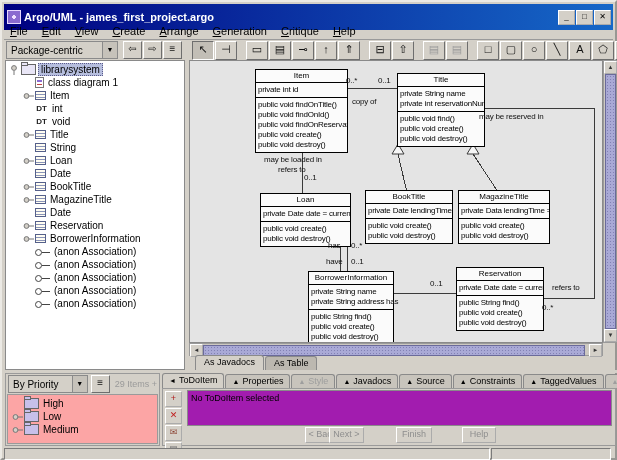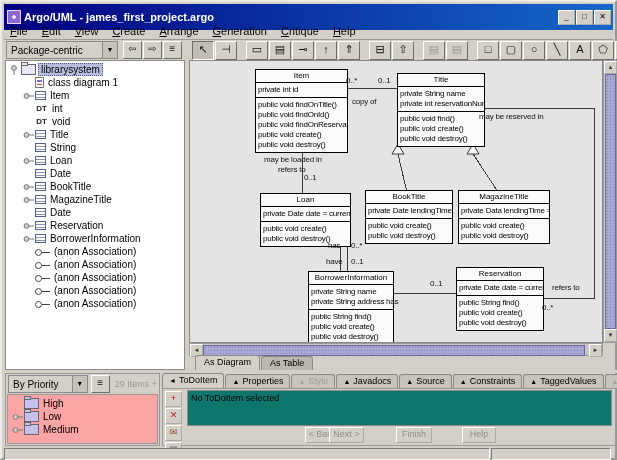--- a/index.html
+++ b/index.html
@@ -83,21 +83,21 @@
   .dtabs{position:absolute;left:0;top:0;height:15px;display:flex;align-items:flex-end;width:100%;}
   .ptab{height:13px;line-height:13px;font-size:9px;padding:0 6px;border:1px solid #8a8a8a;border-bottom:none;
     border-radius:3px 3px 0 0;background:#c8c4bc;margin-right:1px;white-space:nowrap;}
   .ptab.active{background:#d4d0c8;height:14px;}
   .ptab.disabled{color:#9e9e9e;}
   .ptab .pre{font-size:7px;margin-right:3px;}
   .dbody{position:absolute;left:0;top:15px;right:0;bottom:0;border:1px solid #9a9a9a;background:#d4d0c8;}
   .todo-strip{position:absolute;left:2px;top:2px;width:18px;bottom:2px;}
   .sicon{width:15px;height:14px;margin-bottom:1px;background:#d4d0c8;border:1px outset #fff;
     font-size:9px;line-height:13px;text-align:center;}
-  .msgbox{position:absolute;left:24px;top:1px;right:3px;height:36px;background:#0f766e;border:1px solid #8a8a8a;
+  .msgbox{position:absolute;left:24px;top:1px;right:3px;height:36px;background:#a21caf;border:1px solid #8a8a8a;
     font-size:9px;padding:2px 3px;box-sizing:border-box;}
   .wizrow{position:absolute;left:0;right:0;bottom:2px;height:16px;}
   .wbtn{position:absolute;height:14px;background:#d4d0c8;border:1px outset #fff;font-size:9px;
     line-height:12px;text-align:center;color:#8e8e8e;}
   
   .statusbar{position:absolute;left:2px;top:446px;right:2px;height:11px;}
   .status-cell{position:absolute;top:0;height:10px;border:1px solid;border-color:#7a7a7a #fff #fff #7a7a7a;background:#d4d0c8;}
   .splitter{position:absolute;background:#d4d0c8;}
 </style>
 </head>
@@ -402,21 +402,21 @@
       <div class="sbtn" style="left:0;top:0;width:11px;height:11px;line-height:10px;">▲</div>
       <div class="thumb" style="left:1px;top:13px;width:9px;height:253px;"></div>
       <div class="sbtn" style="left:0;bottom:0;width:11px;height:11px;line-height:10px;">▼</div>
     </div>
     <div class="hsb">
       <div class="sbtn" style="left:0;top:0;width:11px;height:11px;line-height:10px;">◄</div>
       <div class="thumb" style="left:13px;top:1px;width:380px;height:9px;"></div>
       <div class="sbtn" style="right:0;top:0;width:11px;height:11px;line-height:10px;">►</div>
     </div>
     <div class="dtab-row" id="diagram-tabs">
-        <div class="dtab active">As Diagram</div>
+        <div class="dtab active">As Javadocs</div>
         <div class="dtab">As Table</div>
       </div>
   </div>
 
   <div class="splitter" style="left:2px;top:368px;width:613px;height:3px;"></div>
 
   <div class="todo-panel">
     <div class="todo-head">
       <div class="combo" style="width:88px;">
         <span class="cval">By Priority</span>

